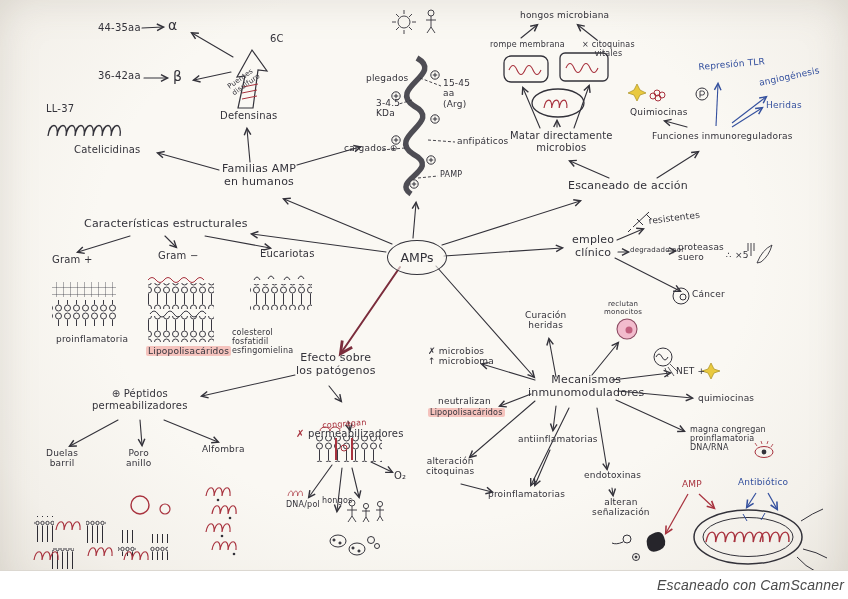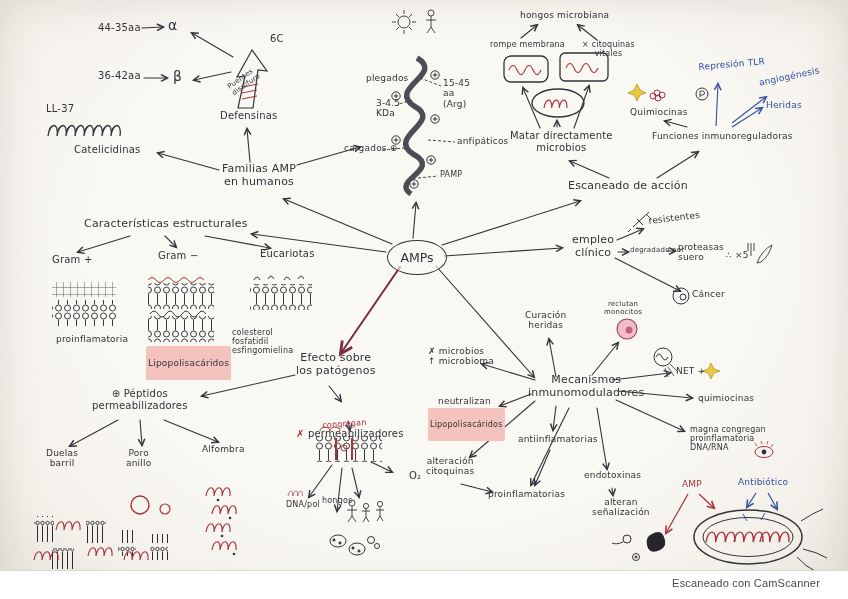--- a/index.html
+++ b/index.html
@@ -12,35 +12,35 @@
   }
   .lbl{
     position:absolute;font-size:10px;line-height:1.15;white-space:pre-line;
     letter-spacing:.2px;color:#33323a;transform-origin:left top;z-index:2;
   }
   .s7{font-size:7px}.s8{font-size:8px}.s9{font-size:9px}.s14{font-size:14px}
   .ttl{font-size:11px;text-underline-offset:3px;}
   .ctr{text-align:center}
   .blue{color:#34509e}
   .red{color:#a8323e}
-  .hl{background:#f5c3bd;padding:12px 2px;border-radius:2px;}
+  .hl{background:#f5c3bd;padding:0 2px;border-radius:2px;}
   .center-node{
     position:absolute;left:387px;top:240px;width:58px;height:33px;z-index:3;
     border:1.6px solid #33323a;border-radius:50%;
     display:flex;align-items:center;justify-content:center;
     font-size:12.5px;background:rgba(250,248,243,.6);
   }
   svg.draw{position:absolute;left:0;top:0;z-index:1;pointer-events:none;}
   .footer-strip{
     position:absolute;left:0;bottom:0;width:100%;height:28px;background:#ffffff;
     border-top:1px solid #dcd8d1;z-index:4;
   }
   .credit{
-    position:absolute;right:28px;top:6px;font-size:11px;color:#4a4a4a;
-    font-family:"Liberation Sans", sans-serif;letter-spacing:.2px;
+    position:absolute;right:4px;top:6px;font-size:14px;color:#4a4a4a;
+    font-family:"Liberation Sans", sans-serif;letter-spacing:.2px;font-style:italic;
   }
 </style>
 </head>
 <body>
 
 <div class="page">
 
   <svg class="draw" width="848" height="599" viewBox="0 0 848 599">
     <defs>
       <marker id="ad" markerWidth="9" markerHeight="9" refX="6.5" refY="4" orient="auto">
@@ -373,21 +373,21 @@
 los patógenos</div>
   <div class="lbl ctr" style="left:92px;top:388px">⊕ Péptidos
 permeabilizadores</div>
   <div class="lbl" style="left:296px;top:428px"><span class="red">✗ </span><span>permeabilizadores</span></div>
   <div class="lbl s8 red" style="left:322px;top:421px;transform:rotate(-4deg)">congregan</div>
   <div class="lbl s9 ctr" style="left:46px;top:448px">Duelas
 barril</div>
   <div class="lbl s9 ctr" style="left:126px;top:448px">Poro
 anillo</div>
   <div class="lbl s9" style="left:202px;top:444px">Alfombra</div>
-  <div class="lbl" style="left:409px;top:470px">O₂</div>
+  <div class="lbl" style="left:394px;top:470px">O₂</div>
   <div class="lbl s8" style="left:286px;top:500px">DNA/pol</div>
   <div class="lbl s8" style="left:322px;top:496px">hongos</div>
 
   <div class="lbl ttl ctr" style="left:528px;top:374px">Mecanismos
 inmunomoduladores</div>
   <div class="lbl s9 ctr" style="left:525px;top:310px">Curación
 heridas</div>
   <div class="lbl s7 ctr" style="left:604px;top:300px">reclutan
 monocitos</div>
   <div class="lbl s9" style="left:428px;top:346px">✗ microbios

